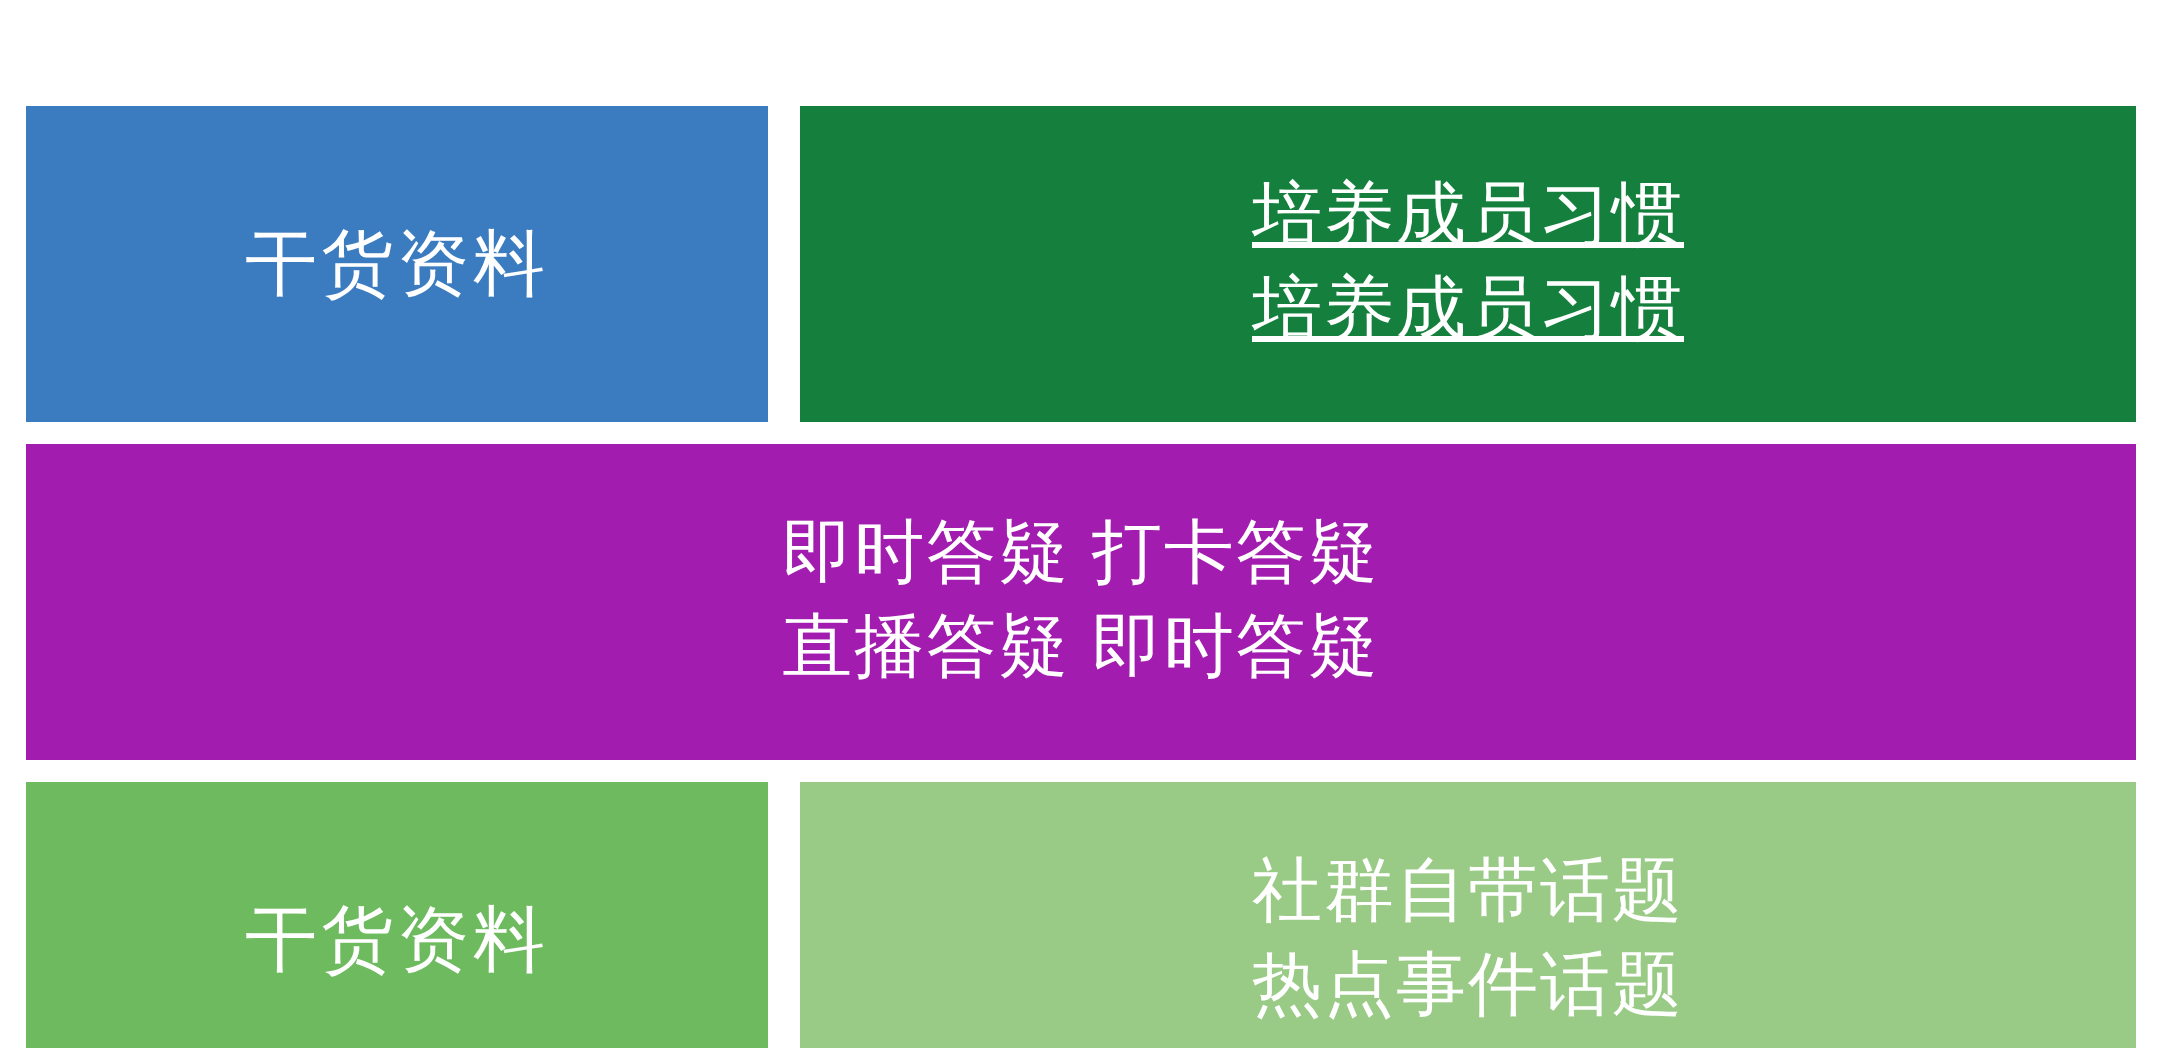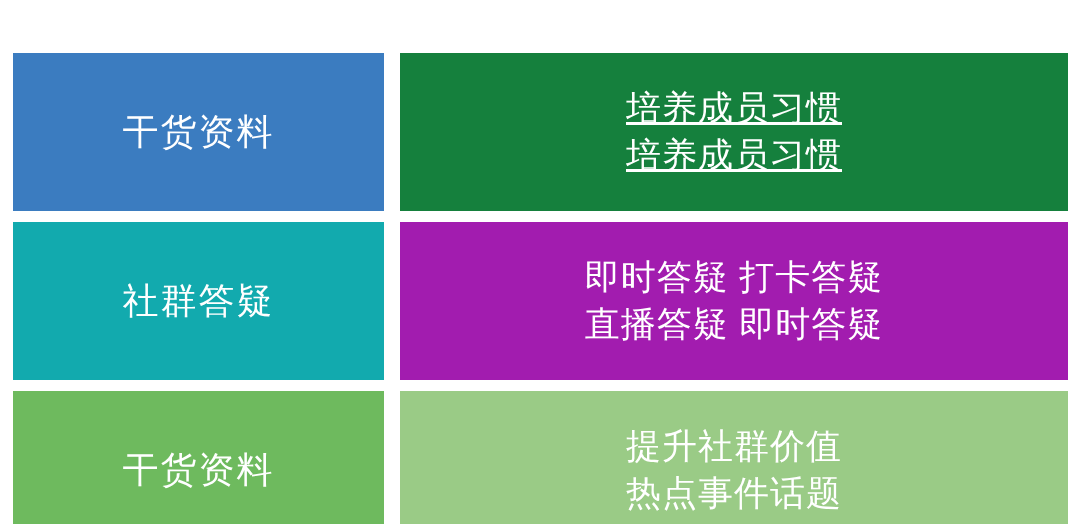--- a/index.html
+++ b/index.html
@@ -102,36 +102,33 @@
     </div>
     <div class="cell cell-detail" style="background: #15803d; text-decoration: underline;">
       <div class="detail-lines">
         <span class="detail-line" style="color: rgb(255, 255, 255);">培养成员习惯</span>
         <span class="detail-line" style="color: rgb(255, 255, 255);">培养成员习惯</span>
       </div>
     </div>
   </div>
 
   <div class="matrix-row row-1">
-    <div class="cell cell-category" style="background: rgb(18, 170, 174);">
-      <span class="category-label" style="color: rgb(255, 255, 255);">社群答疑</span>
-    </div>
     <div class="cell cell-detail" style="background: #a21caf;">
       <div class="detail-lines">
         <span class="detail-line" style="color: rgb(255, 255, 255);">即时答疑 打卡答疑</span>
         <span class="detail-line" style="color: rgb(255, 255, 255);">直播答疑 即时答疑</span>
       </div>
     </div>
   </div>
 
   <div class="matrix-row row-2">
     <div class="cell cell-category" style="background: rgb(110, 186, 94);">
       <span class="category-label" style="color: rgb(255, 255, 255);">干货资料</span>
     </div>
     <div class="cell cell-detail" style="background: rgb(154, 203, 134);">
       <div class="detail-lines">
-        <span class="detail-line" style="color: rgb(255, 255, 255);">提升社群价值</span>
+        <span class="detail-line" style="color: rgb(255, 255, 255);">社群自带话题</span>
         <span class="detail-line" style="color: rgb(255, 255, 255);">热点事件话题</span>
       </div>
     </div>
   </div>
 
 </div>
 
 </body></html>

